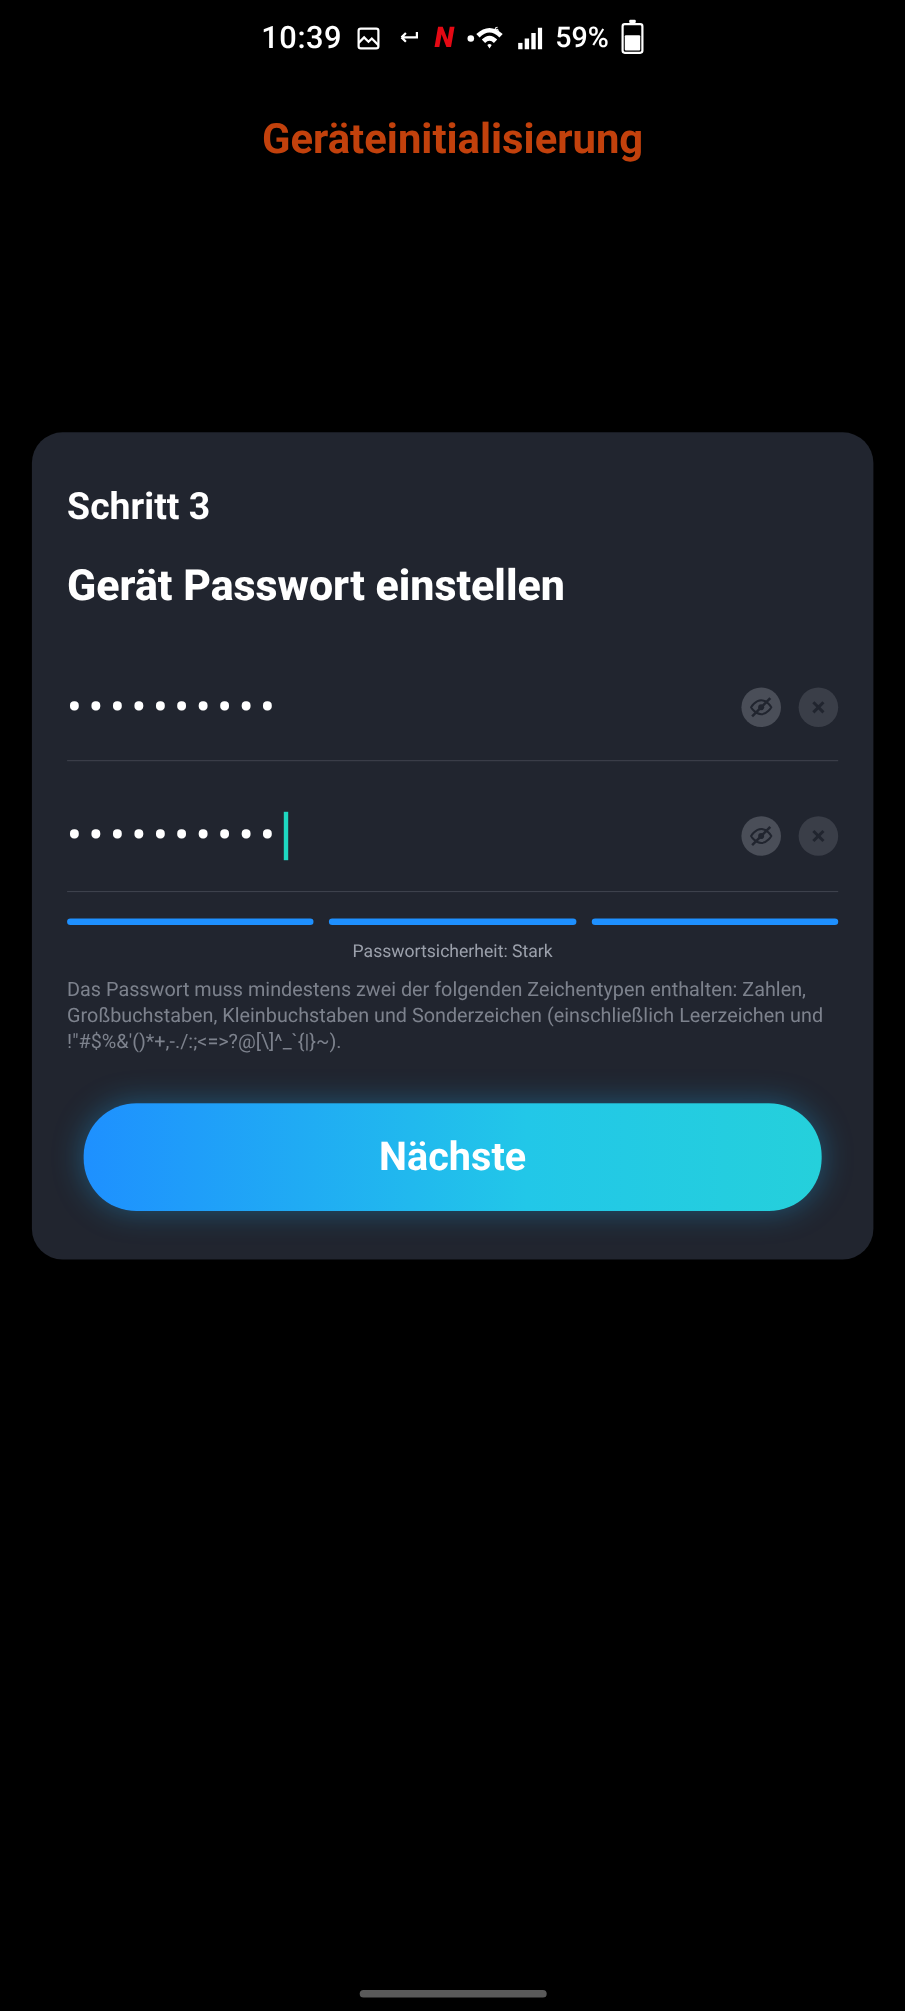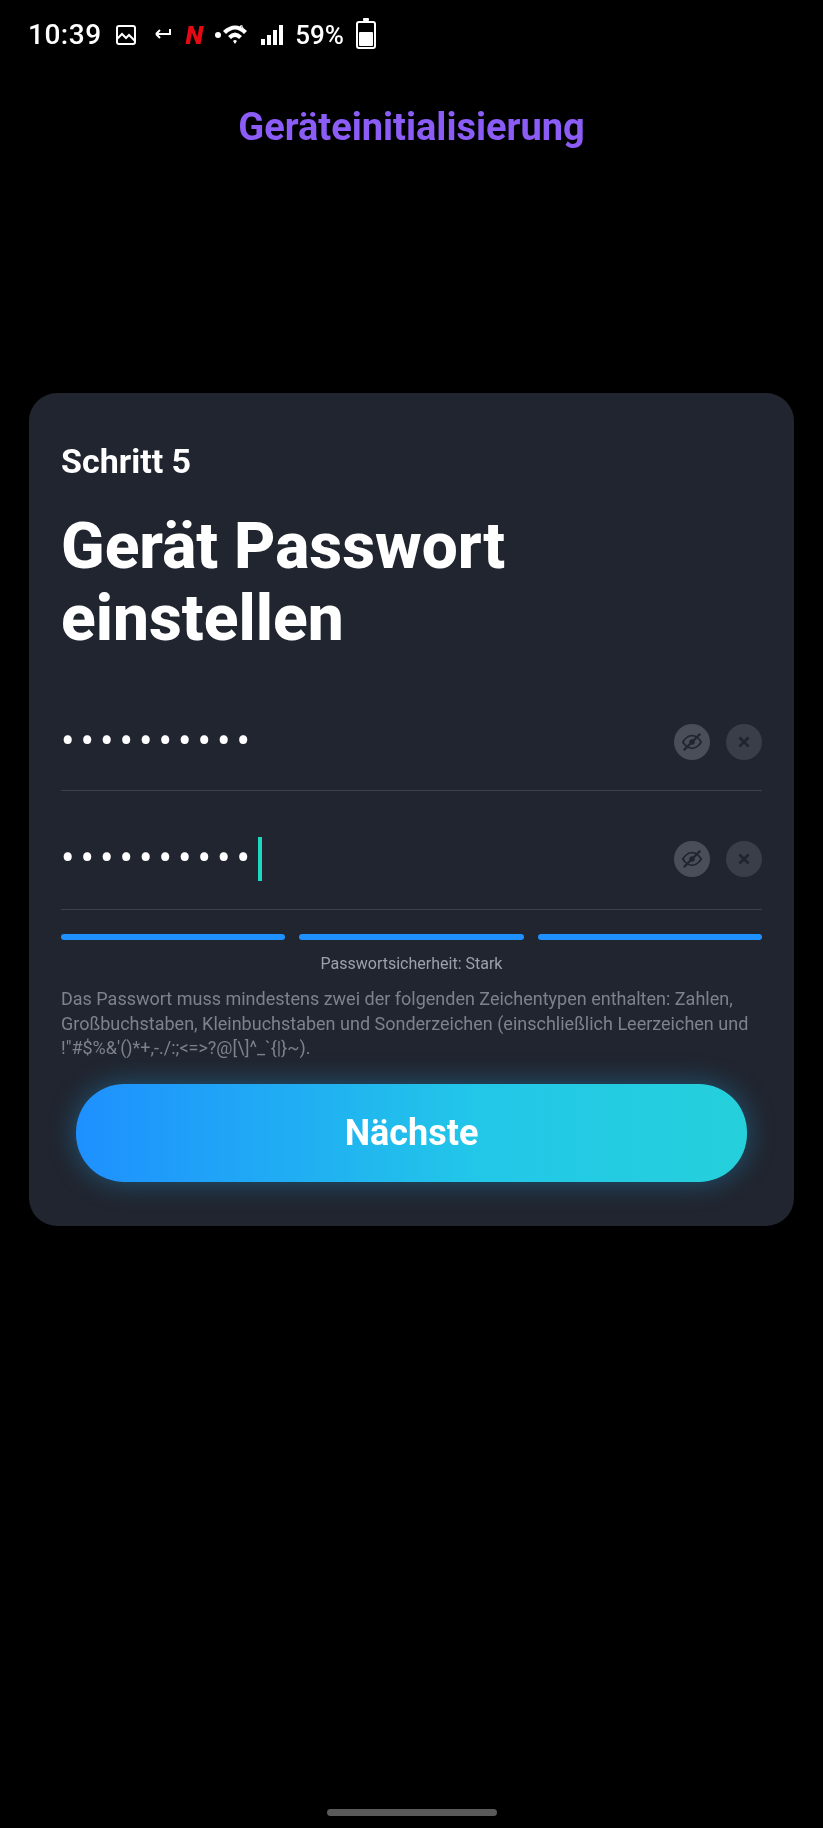--- a/index.html
+++ b/index.html
@@ -7,55 +7,55 @@
       width: 823px;
       height: 1828px;
       background: #000;
       font-family: -apple-system, BlinkMacSystemFont, "Segoe UI", Roboto, sans-serif;
       overflow: hidden;
       position: relative;
     }
     
     .status-bar {
       display: flex;
-      justify-content: flex-start;
+      justify-content: center;
       align-items: center;
       padding: 18px 28px 12px 28px;
       color: #fff;
     }
     .status-left { display: flex; align-items: center; gap: 12px; }
     .status-time { font-size: 28px; font-weight: 500; letter-spacing: 0.5px; }
     .status-right { display: flex; align-items: center; gap: 12px; font-size: 26px; font-weight: 500; }
     .status-icon { display: inline-flex; align-items: center; }
     .n-icon { color: #e50914; font-weight: 900; font-size: 26px; font-style: italic; }
     .dot { width: 6px; height: 6px; border-radius: 50%; background: #fff; }
     .battery-box {
       width: 20px; height: 28px; border: 2px solid #fff; border-radius: 3px;
       position: relative; display: inline-block;
     }
     .battery-box::before {
       content: ''; position: absolute; top: -5px; left: 5px; width: 6px; height: 3px; background: #fff; border-radius: 1px;
     }
     .battery-fill { position: absolute; bottom: 1px; left: 1px; right: 1px; height: 55%; background: #fff; border-radius: 1px; }
 
     
-    .app-title { color: #8b5cf6; font-size: 38px; font-weight: 700; text-align: center; margin-top: 42px; }
+    .app-title { color: #c2410c; font-size: 38px; font-weight: 700; text-align: center; margin-top: 42px; }
 
     
     .card {
       position: absolute;
       top: 393px;
       left: 29px;
       right: 29px;
       background: #21252f;
       border-radius: 28px;
       padding: 48px 32px 44px 32px;
     }
     .step-label { color: #fff; font-size: 34px; font-weight: 700; margin-bottom: 30px; }
-    .card-title { color: #fff; font-size: 64px; font-weight: 800; line-height: 1.12; margin-bottom: 22px; }
+    .card-title { color: #fff; font-size: 39px; font-weight: 800; line-height: 1.12; margin-bottom: 22px; }
     .card-sub { color: #9ca1ac; font-size: 27px; line-height: 1.35; margin-bottom: 10px; }
 
     
     .field {
       border-bottom: 1px solid #3d414c;
       padding: 46px 0 28px 0;
       display: flex;
       align-items: center;
       gap: 16px;
     }
@@ -71,21 +71,21 @@
     .icon-btn svg { width: 22px; height: 22px; }
 
     
     .strength-bars { display: flex; gap: 14px; margin-top: 24px; }
     .strength-bar { flex: 1; height: 6px; background: #1e90ff; border-radius: 3px; }
     .strength-label { color: #9ca1ac; font-size: 16px; text-align: center; margin-top: 14px; }
     .rules { color: #7d828d; font-size: 18px; line-height: 1.35; margin-top: 14px; }
 
     
     .next-btn {
-      margin-top: 24px;
+      margin-top: 42px;
       width: calc(100% - 30px);
       margin-left: 15px;
       margin-right: 15px;
       background: linear-gradient(90deg, #1e90ff 0%, #22c7e8 60%, #25d0db 100%);
       color: #fff;
       border: none;
       border-radius: 48px;
       padding: 28px 0;
       font-size: 36px;
       font-weight: 700;
@@ -143,21 +143,21 @@
     <span>59%</span>
     <span class="battery-box">
         <span class="battery-fill"></span>
       </span>
   </div>
 </div>
 
 <div class="app-title">Geräteinitialisierung</div>
 
 <div class="card">
-  <div class="step-label">Schritt 5</div>
+  <div class="step-label">Schritt 3</div>
   <div class="card-title">Gerät Passwort einstellen</div>
 
   <div class="field">
     <div class="pw-dots">
       <span>••••••••••</span>
     </div>
     <span class="icon-btn">
       <svg viewBox="0 0 24 24" fill="#21252f">
           <path d="M2 12s4-7 10-7 10 7 10 7-4 7-10 7S2 12 2 12z" fill="none" stroke="#21252f" stroke-width="2"></path>
           <circle cx="12" cy="12" r="3"></circle>

